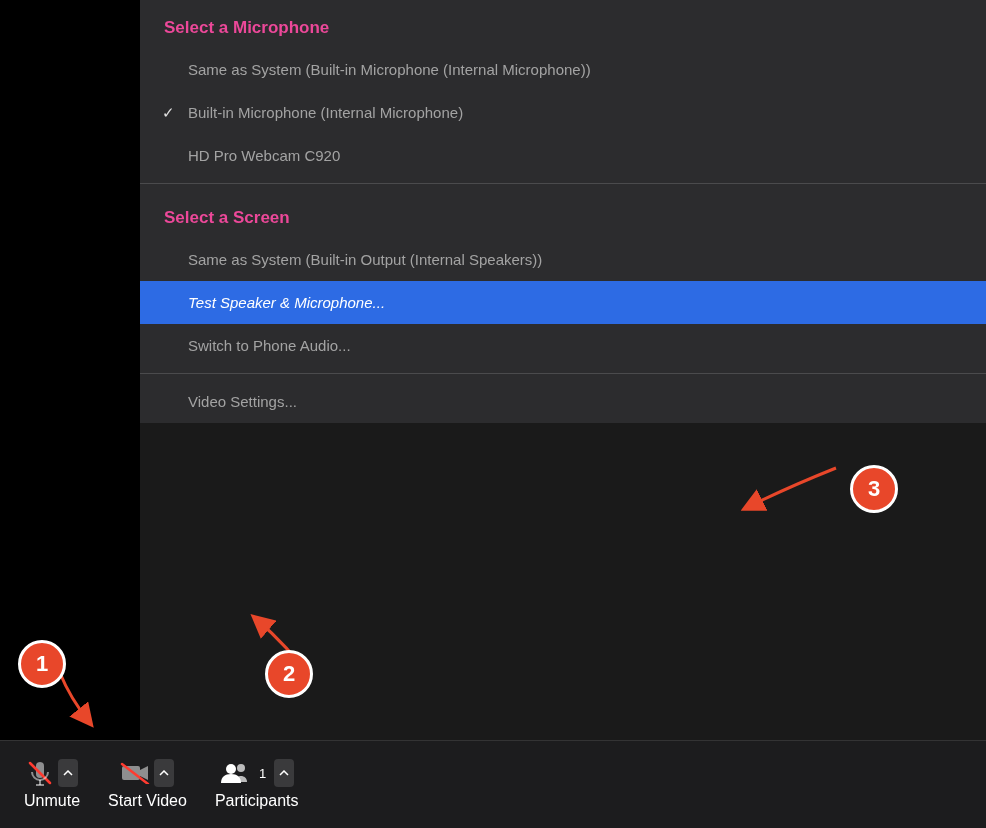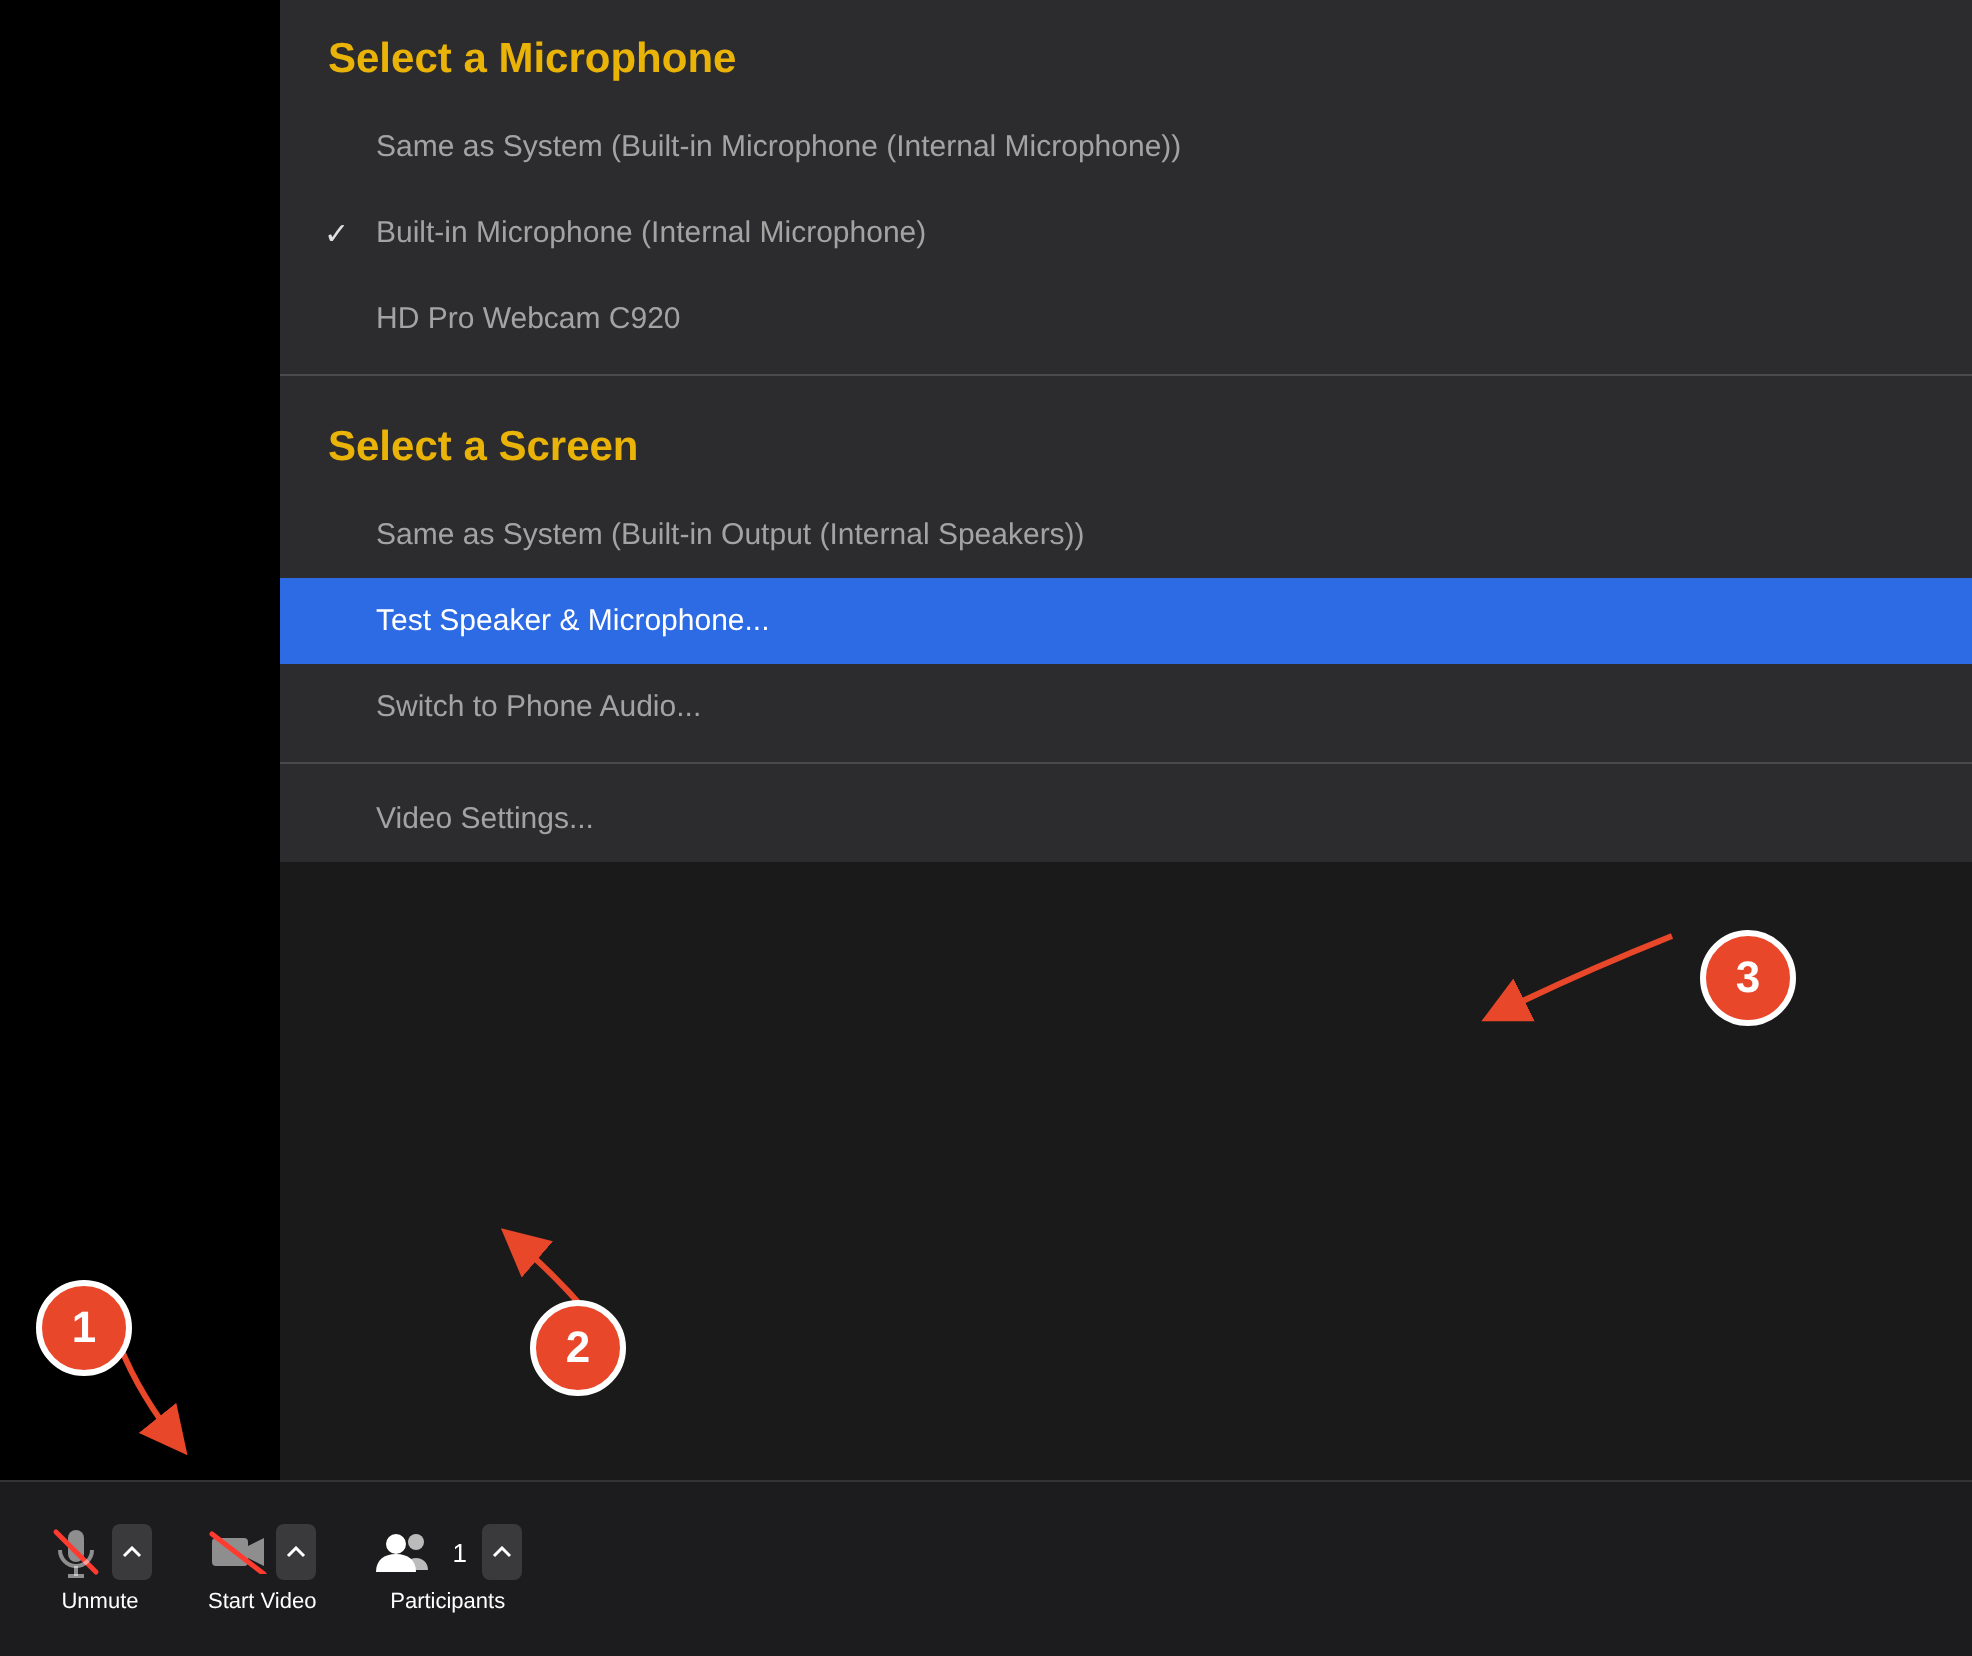--- a/index.html
+++ b/index.html
@@ -26,23 +26,23 @@
       position: absolute;
       left: 140px;
       top: 0;
       width: 846px;
       background: #2c2c2e;
       color: #fff;
     }
 
     .section-header {
       padding: 18px 24px 10px 24px;
-      font-size: 21px;
+      font-size: 17px;
       font-weight: 700;
-      color: #eab308;
+      color: #ec4899;
     }
 
     .menu-item {
       padding: 13px 24px 13px 48px;
       font-size: 15px;
       color: #a3a3a3;
       cursor: pointer;
       position: relative;
       white-space: nowrap;
     }
@@ -53,20 +53,21 @@
       left: 22px;
       top: 50%;
       transform: translateY(-50%);
       color: #e0e0e0;
       font-size: 15px;
     }
 
     .menu-item.highlighted {
       background: #2d6be4;
       color: #fff;
+      font-style: italic;
     }
 
     .section-divider {
       height: 1px;
       background: rgba(255,255,255,0.15);
       margin: 6px 0;
     }
 
     
     .toolbar {
@@ -94,21 +95,21 @@
     }
 
     .toolbar-item .icon-area {
       position: relative;
       display: flex;
       align-items: center;
       gap: 4px;
     }
 
     .toolbar-item .label {
-      font-size: 11px;
+      font-size: 16px;
       color: #fff;
     }
 
     .toolbar-item.green .label {
       color: #30d158;
     }
 
     .toolbar-item.green .icon-area svg {
       fill: #30d158;
     }

